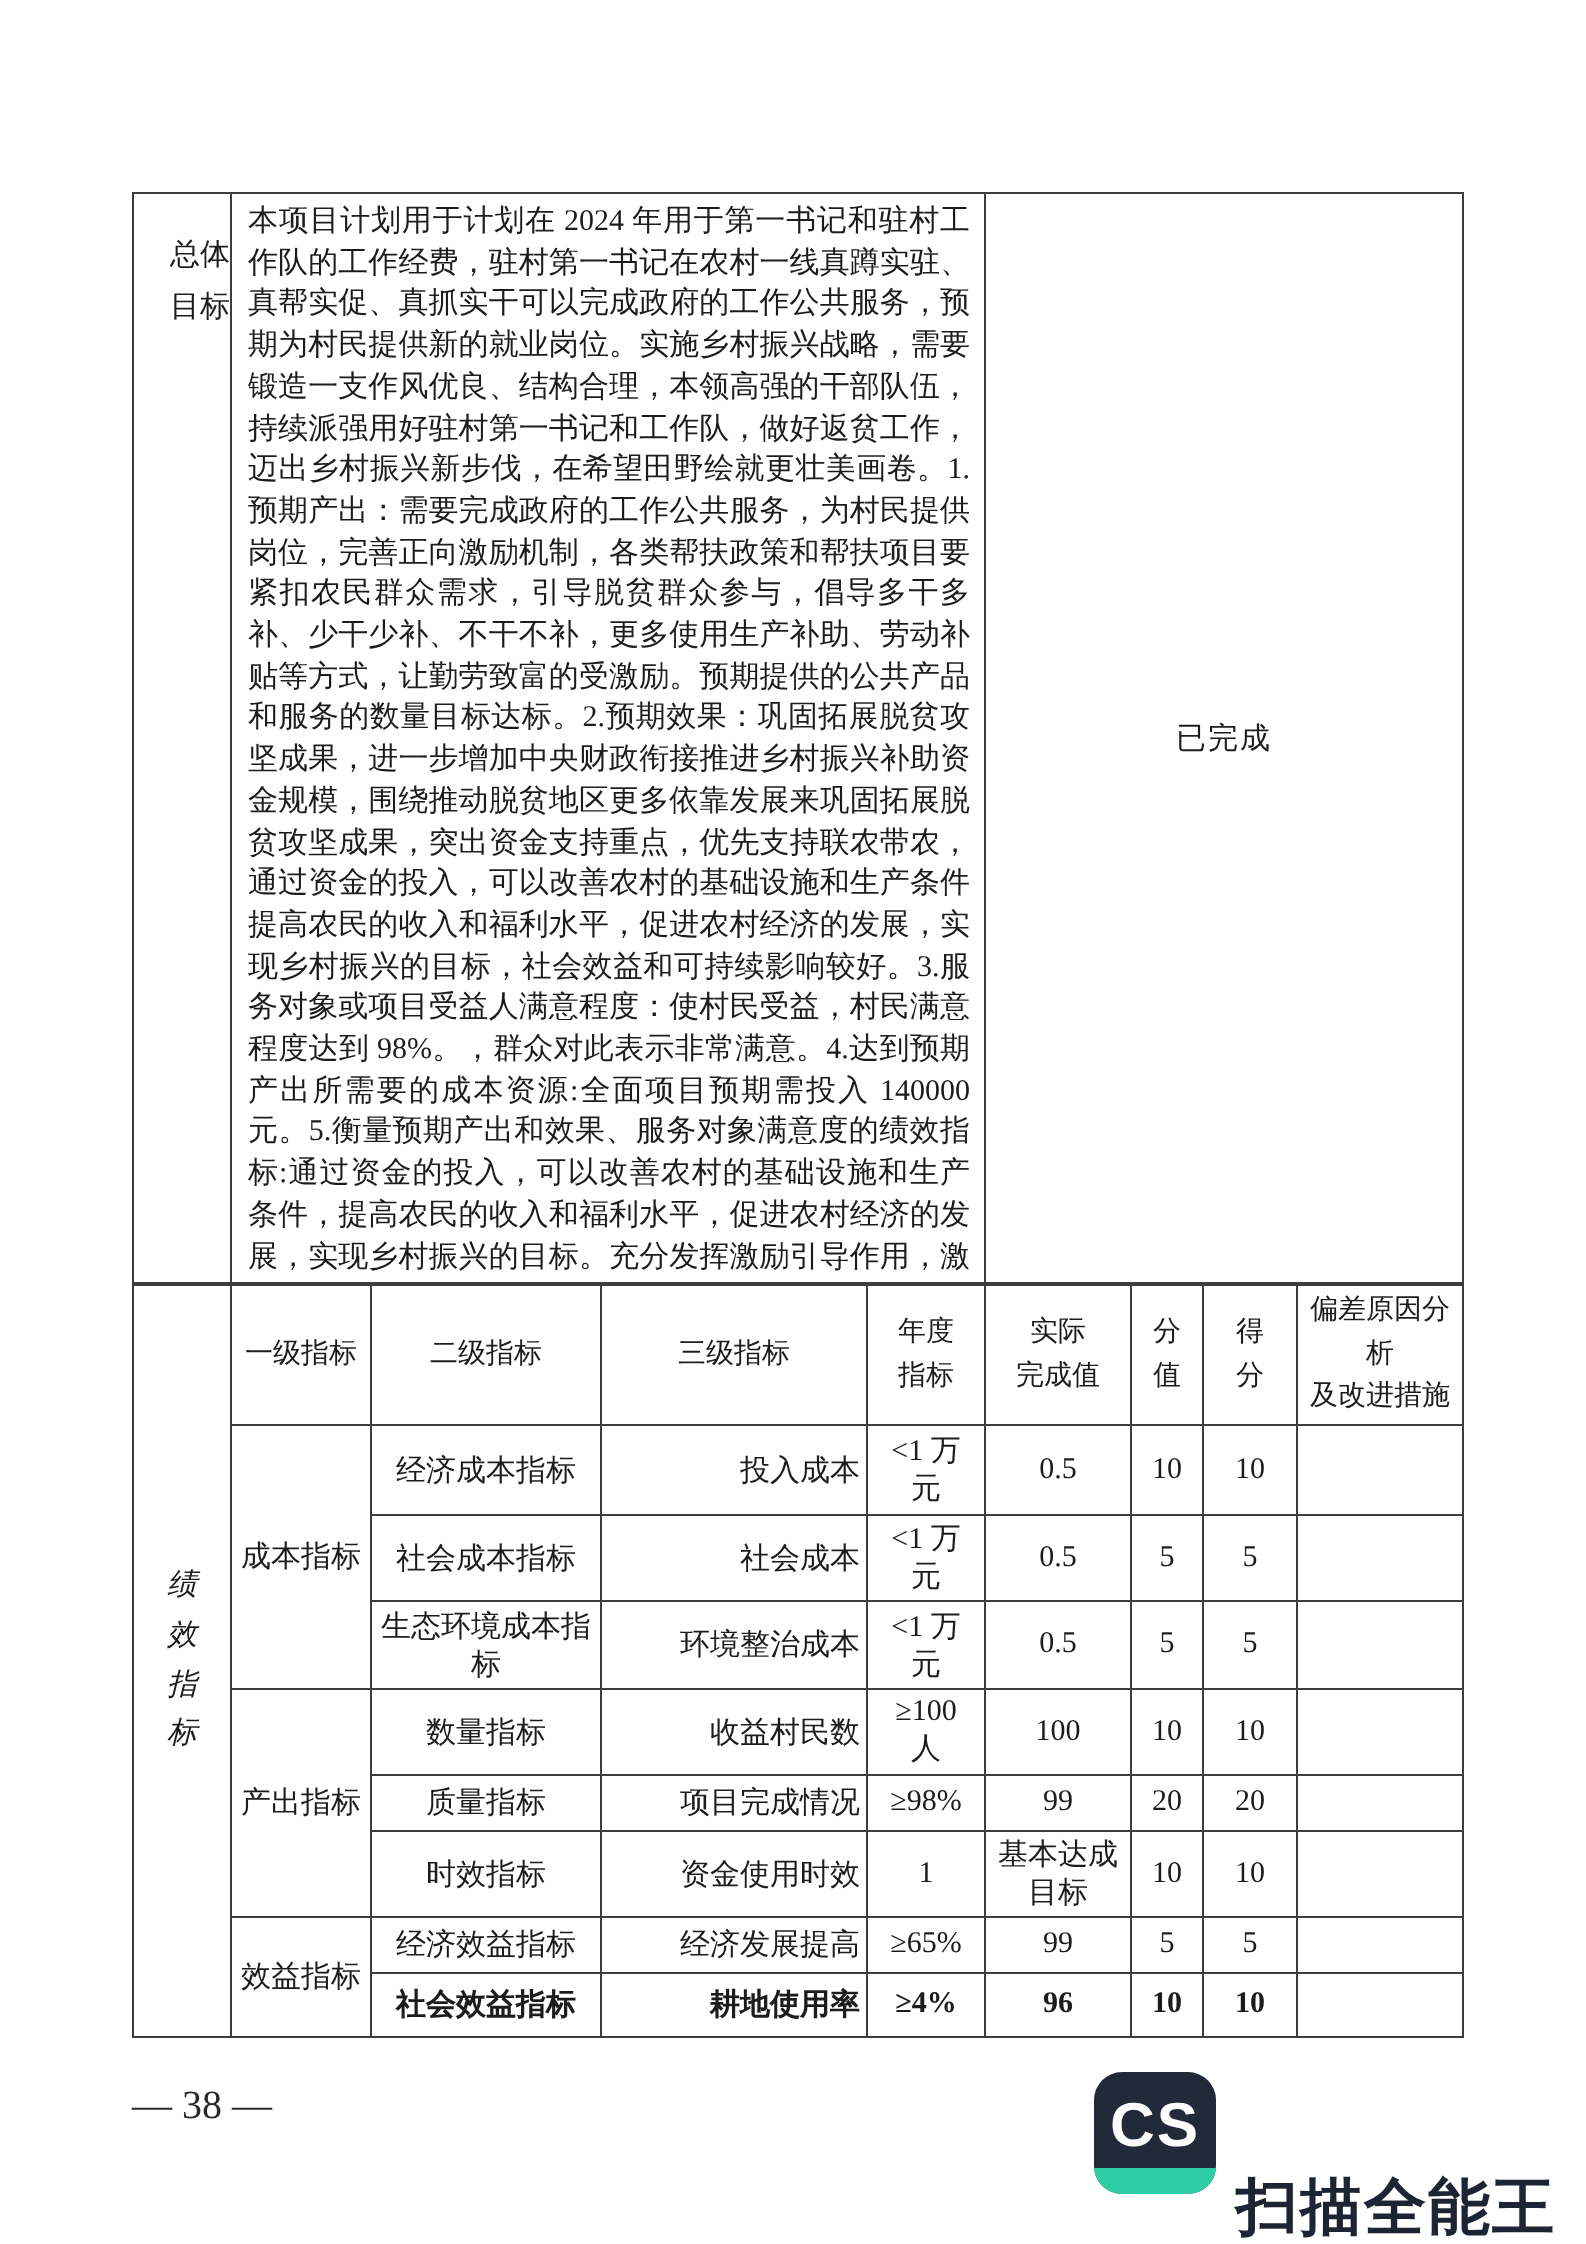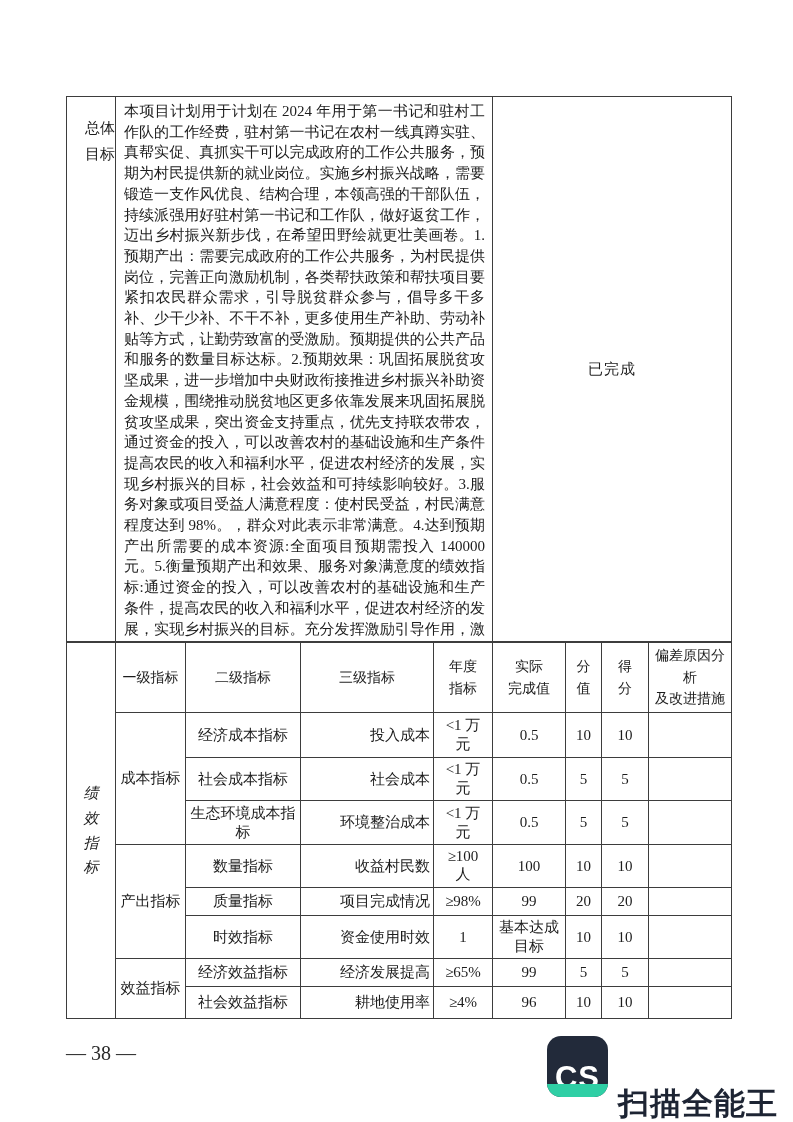--- a/index.html
+++ b/index.html
@@ -31,33 +31,33 @@
   
   .t-ind { position: absolute; left: 66px; top: 642px; width: 665px; }
   .t-ind td { font-size: 15px; text-align: center; vertical-align: middle; padding: 2px 3px; }
   .t-ind .th { font-size: 14px; line-height: 1.55; }
   .t-ind .l3 { text-align: right; padding-left: 7px; }
   .preline { white-space: pre-line; }
   .side-cell { text-align: center; vertical-align: middle; font-size: 14px; font-style: italic; }
   .v1 { display: inline-block; width: 1.1em; word-break: break-all; line-height: 1.65; }
   tr.h62 { height: 62px; } tr.h45 { height: 45px; } tr.h43 { height: 43px; }
   tr.h44 { height: 44px; } tr.h28 { height: 28px; } tr.h39 { height: 39px; }
-  tr.h32 { height: 32px; }
+  tr.h32 { height: 32px; font-weight: bold; }
 
   
   .pageno {
     position: absolute; left: 66px; top: 1042px; width: 665px;
     text-align: left; font-size: 20px; color: #2a2a2a;
   }
   .cs-badge {
     position: absolute; left: 547px; top: 1036px; width: 61px; height: 61px;
     border-radius: 14px; background: #222A3A; overflow: hidden;
   }
   .cs-letters {
-    position: absolute; left: 0; right: 0; top: 19px; height: 46px;
+    position: absolute; left: 0; right: 0; top: 4px; height: 46px;
     display: flex; align-items: center; justify-content: center;
     color: #ffffff; font-family: "Liberation Sans", sans-serif;
     font-weight: 700; font-size: 31px; letter-spacing: 1px;
   }
   .cs-accent { position: absolute; left: 0; right: 0; bottom: 0; height: 13px; background: #2FCFA5; }
   .brand {
     position: absolute; left: 618px; top: 1046px;
     font-family: "Liberation Sans", sans-serif; font-weight: 600;
     font-size: 31px; color: #1d2433; letter-spacing: 1px; white-space: nowrap; margin-top: 37px;
   }

